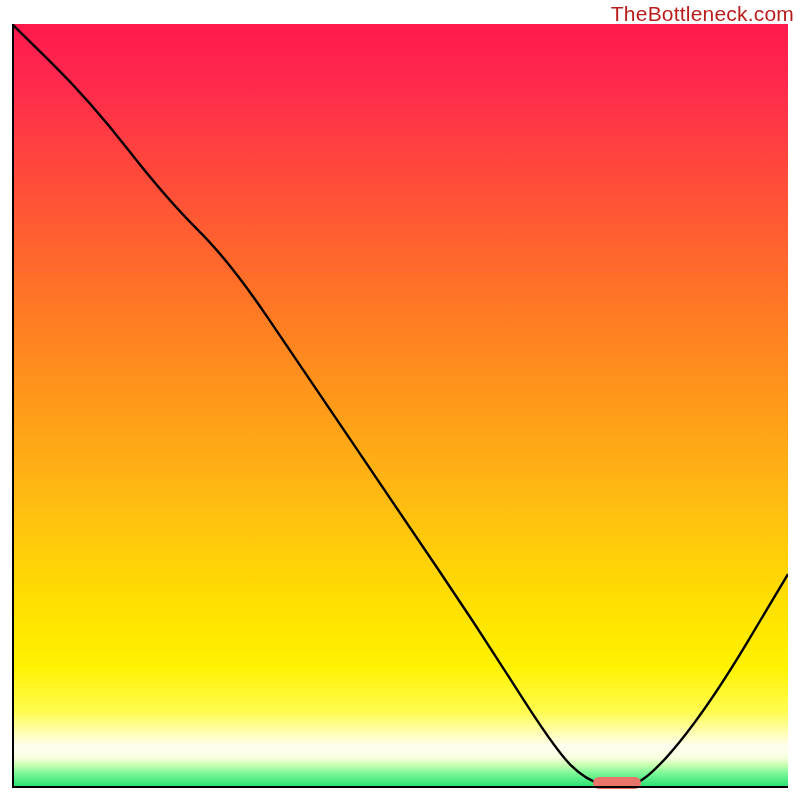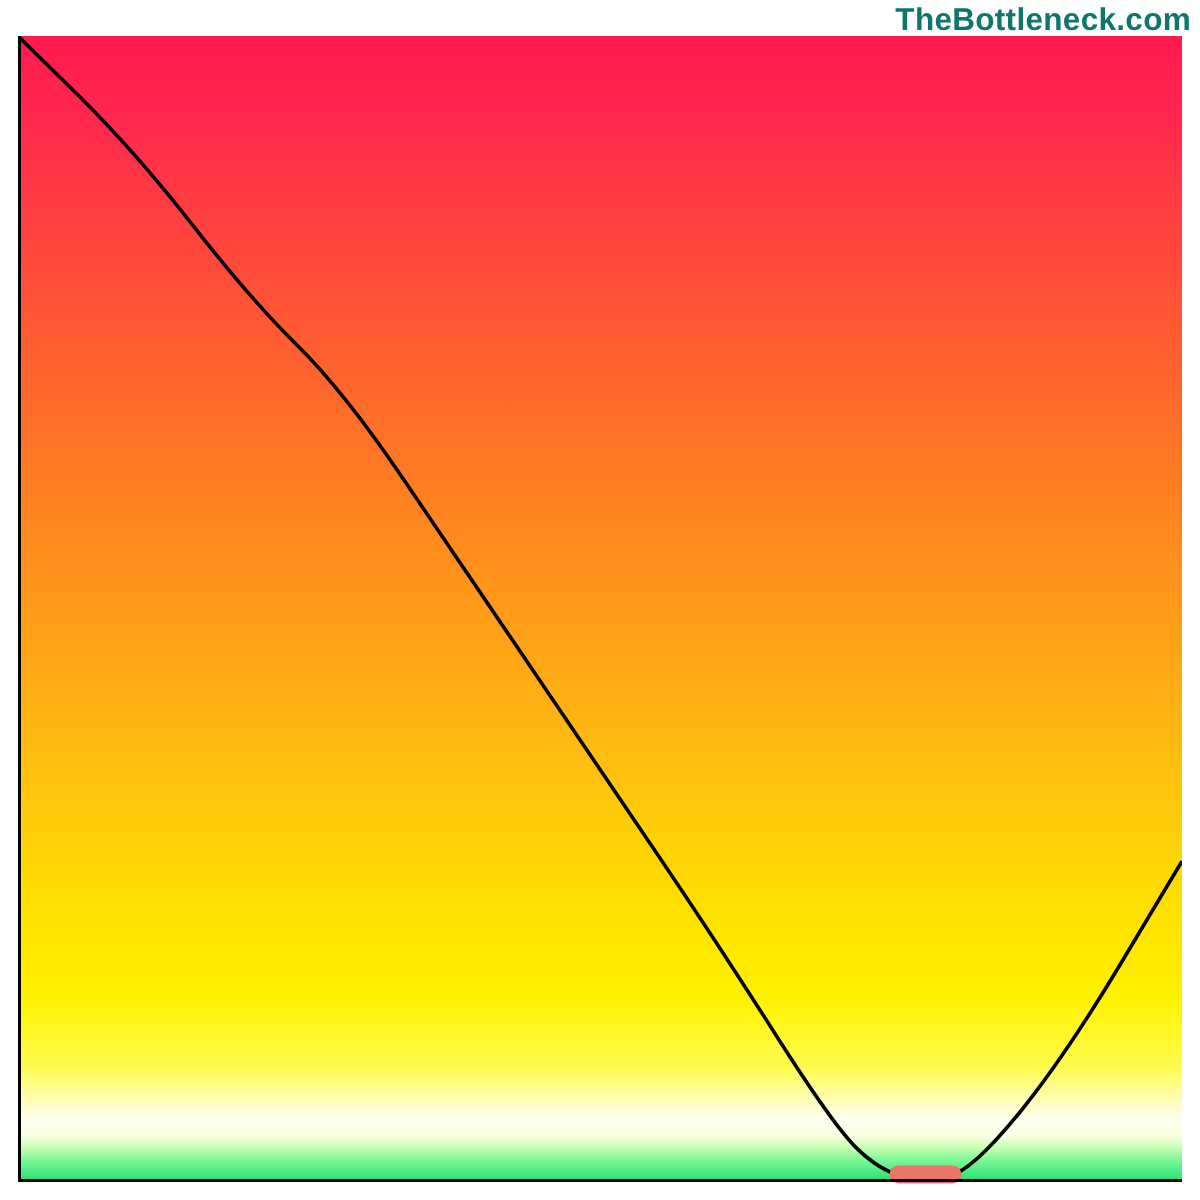--- a/index.html
+++ b/index.html
@@ -62,22 +62,22 @@
     height: 12px;
     border-radius: 6px;
     background: #e8746a;
   }
   .watermark {
     position: absolute;
     top: 2px;
     right: 6px;
     font-family: Arial, Helvetica, sans-serif;
     font-size: 21px;
-    font-weight: 700;
-    color: #0f766e;
+    font-weight: 400;
+    color: #b91c1c;
     letter-spacing: 0.2px;
   }
 </style>
 </head>
 <body>
 
 <div class="chart-container">
 
   <div class="plot-area"></div>
 

